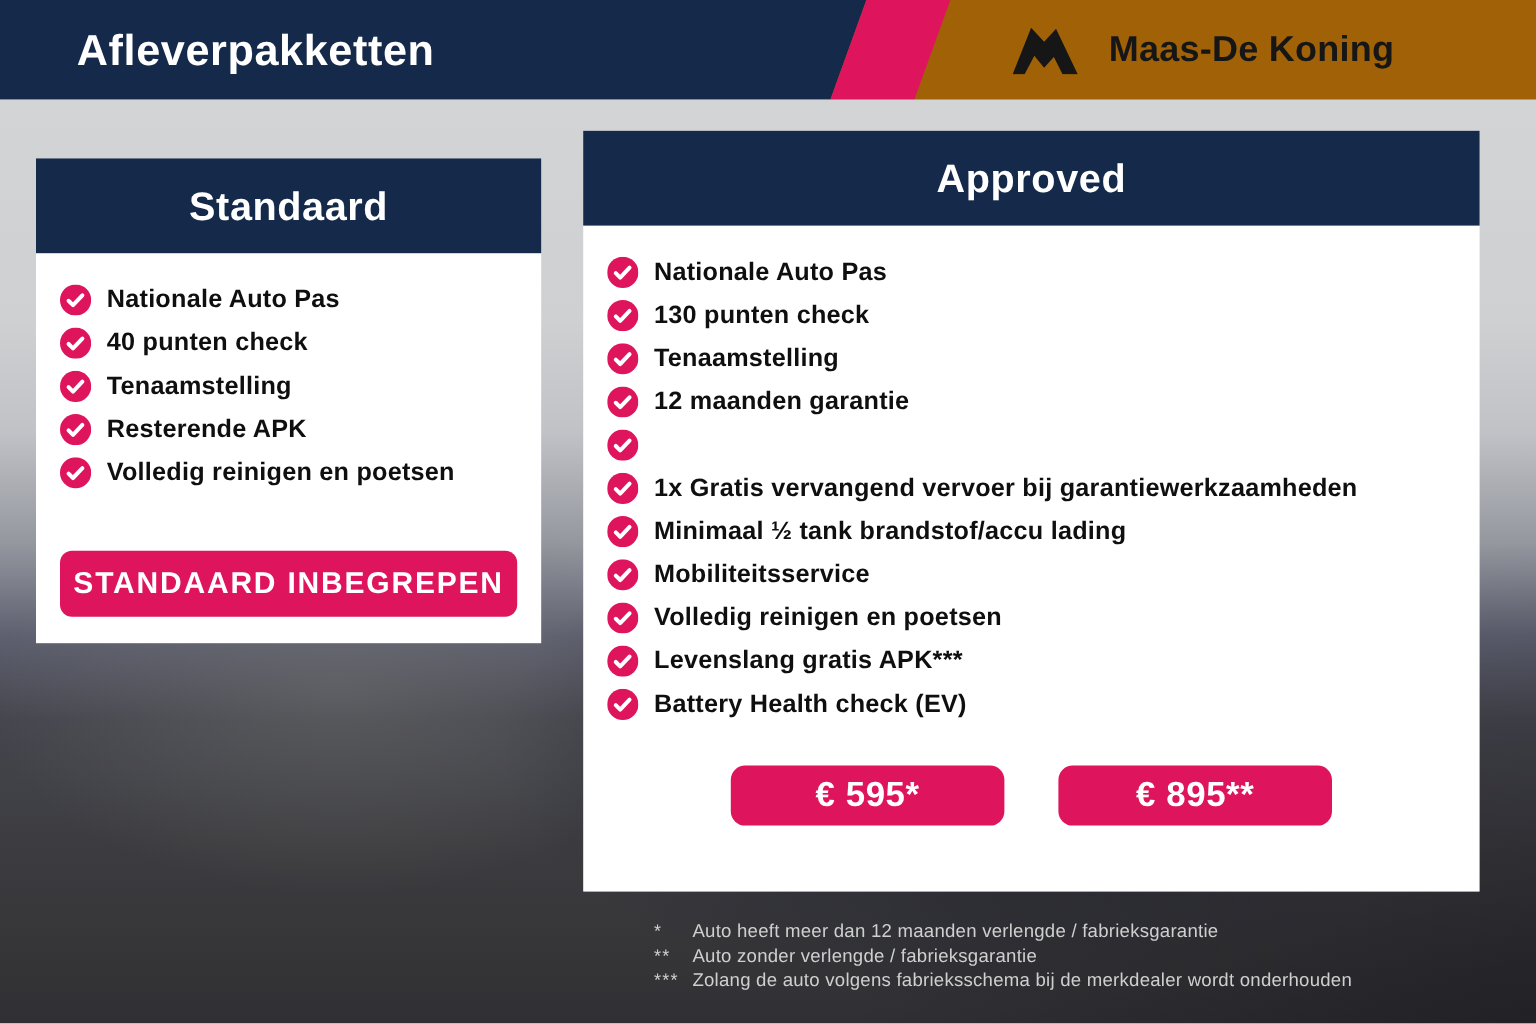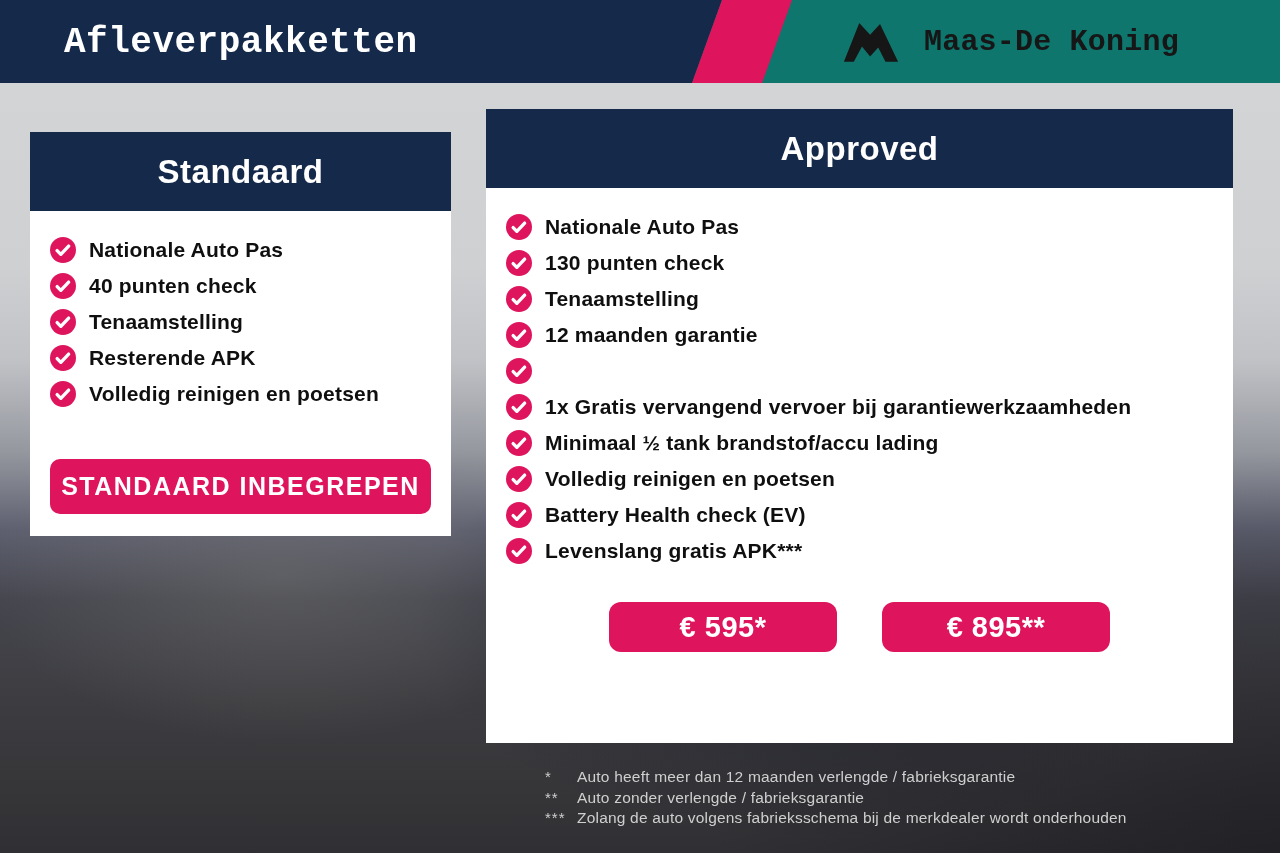--- a/index.html
+++ b/index.html
@@ -4,21 +4,21 @@
 <style>
   * { margin:0; padding:0; box-sizing:border-box; }
   html,body { width:1280px; height:853px; }
   body {
     position:relative; overflow:hidden;
     font-family:"Liberation Sans", sans-serif;
     background:#ffffff;
   }
 
   
-  .top-bar { position:absolute; top:0; left:0; width:1280px; height:83px; background:#0f766e;font-family:Liberation Mono, monospace; }
+  .top-bar { position:absolute; top:0; left:0; width:1280px; height:83px; background:#a16207; }
   .top-bar .navy-shape {
     position:absolute; inset:0; background:var(--navy);
     clip-path:polygon(0 0, 722px 0, 692px 100%, 0 100%);
   }
   .top-bar .pink-shape {
     position:absolute; inset:0; background:var(--pink);
     clip-path:polygon(722px 0, 792px 0, 762px 100%, 692px 100%);
   }
   .page-title {
     position:absolute; left:64px; top:50%; transform:translateY(-50%);
@@ -199,35 +199,42 @@
             <circle cx="12" cy="12" r="12" fill="var(--pink)"></circle>
             <path d="M6.6 12.6l3.4 3.4 7.2-7.6" stroke="#fff" stroke-width="3.1" fill="none" stroke-linecap="round" stroke-linejoin="round"></path>
           </svg>
         <span class="feature-text">Minimaal ½ tank brandstof/accu lading</span>
       </li>
       <li class="feature">
         <svg class="check-icon" viewBox="0 0 24 24">
             <circle cx="12" cy="12" r="12" fill="var(--pink)"></circle>
             <path d="M6.6 12.6l3.4 3.4 7.2-7.6" stroke="#fff" stroke-width="3.1" fill="none" stroke-linecap="round" stroke-linejoin="round"></path>
           </svg>
+        <span class="feature-text">Mobiliteitsservice</span>
+      </li>
+      <li class="feature">
+        <svg class="check-icon" viewBox="0 0 24 24">
+            <circle cx="12" cy="12" r="12" fill="var(--pink)"></circle>
+            <path d="M6.6 12.6l3.4 3.4 7.2-7.6" stroke="#fff" stroke-width="3.1" fill="none" stroke-linecap="round" stroke-linejoin="round"></path>
+          </svg>
         <span class="feature-text">Volledig reinigen en poetsen</span>
       </li>
       <li class="feature">
         <svg class="check-icon" viewBox="0 0 24 24">
             <circle cx="12" cy="12" r="12" fill="var(--pink)"></circle>
             <path d="M6.6 12.6l3.4 3.4 7.2-7.6" stroke="#fff" stroke-width="3.1" fill="none" stroke-linecap="round" stroke-linejoin="round"></path>
           </svg>
+        <span class="feature-text">Levenslang gratis APK***</span>
+      </li>
+      <li class="feature">
+        <svg class="check-icon" viewBox="0 0 24 24">
+            <circle cx="12" cy="12" r="12" fill="var(--pink)"></circle>
+            <path d="M6.6 12.6l3.4 3.4 7.2-7.6" stroke="#fff" stroke-width="3.1" fill="none" stroke-linecap="round" stroke-linejoin="round"></path>
+          </svg>
         <span class="feature-text">Battery Health check (EV)</span>
-      </li>
-      <li class="feature">
-        <svg class="check-icon" viewBox="0 0 24 24">
-            <circle cx="12" cy="12" r="12" fill="var(--pink)"></circle>
-            <path d="M6.6 12.6l3.4 3.4 7.2-7.6" stroke="#fff" stroke-width="3.1" fill="none" stroke-linecap="round" stroke-linejoin="round"></path>
-          </svg>
-        <span class="feature-text">Levenslang gratis APK***</span>
       </li>
     </ul>
     <div class="price-row">
       <button class="price-btn">€ 595*</button>
       <button class="price-btn">€ 895**</button>
     </div>
   </div>
 </section>
 
 <div class="footnotes">

